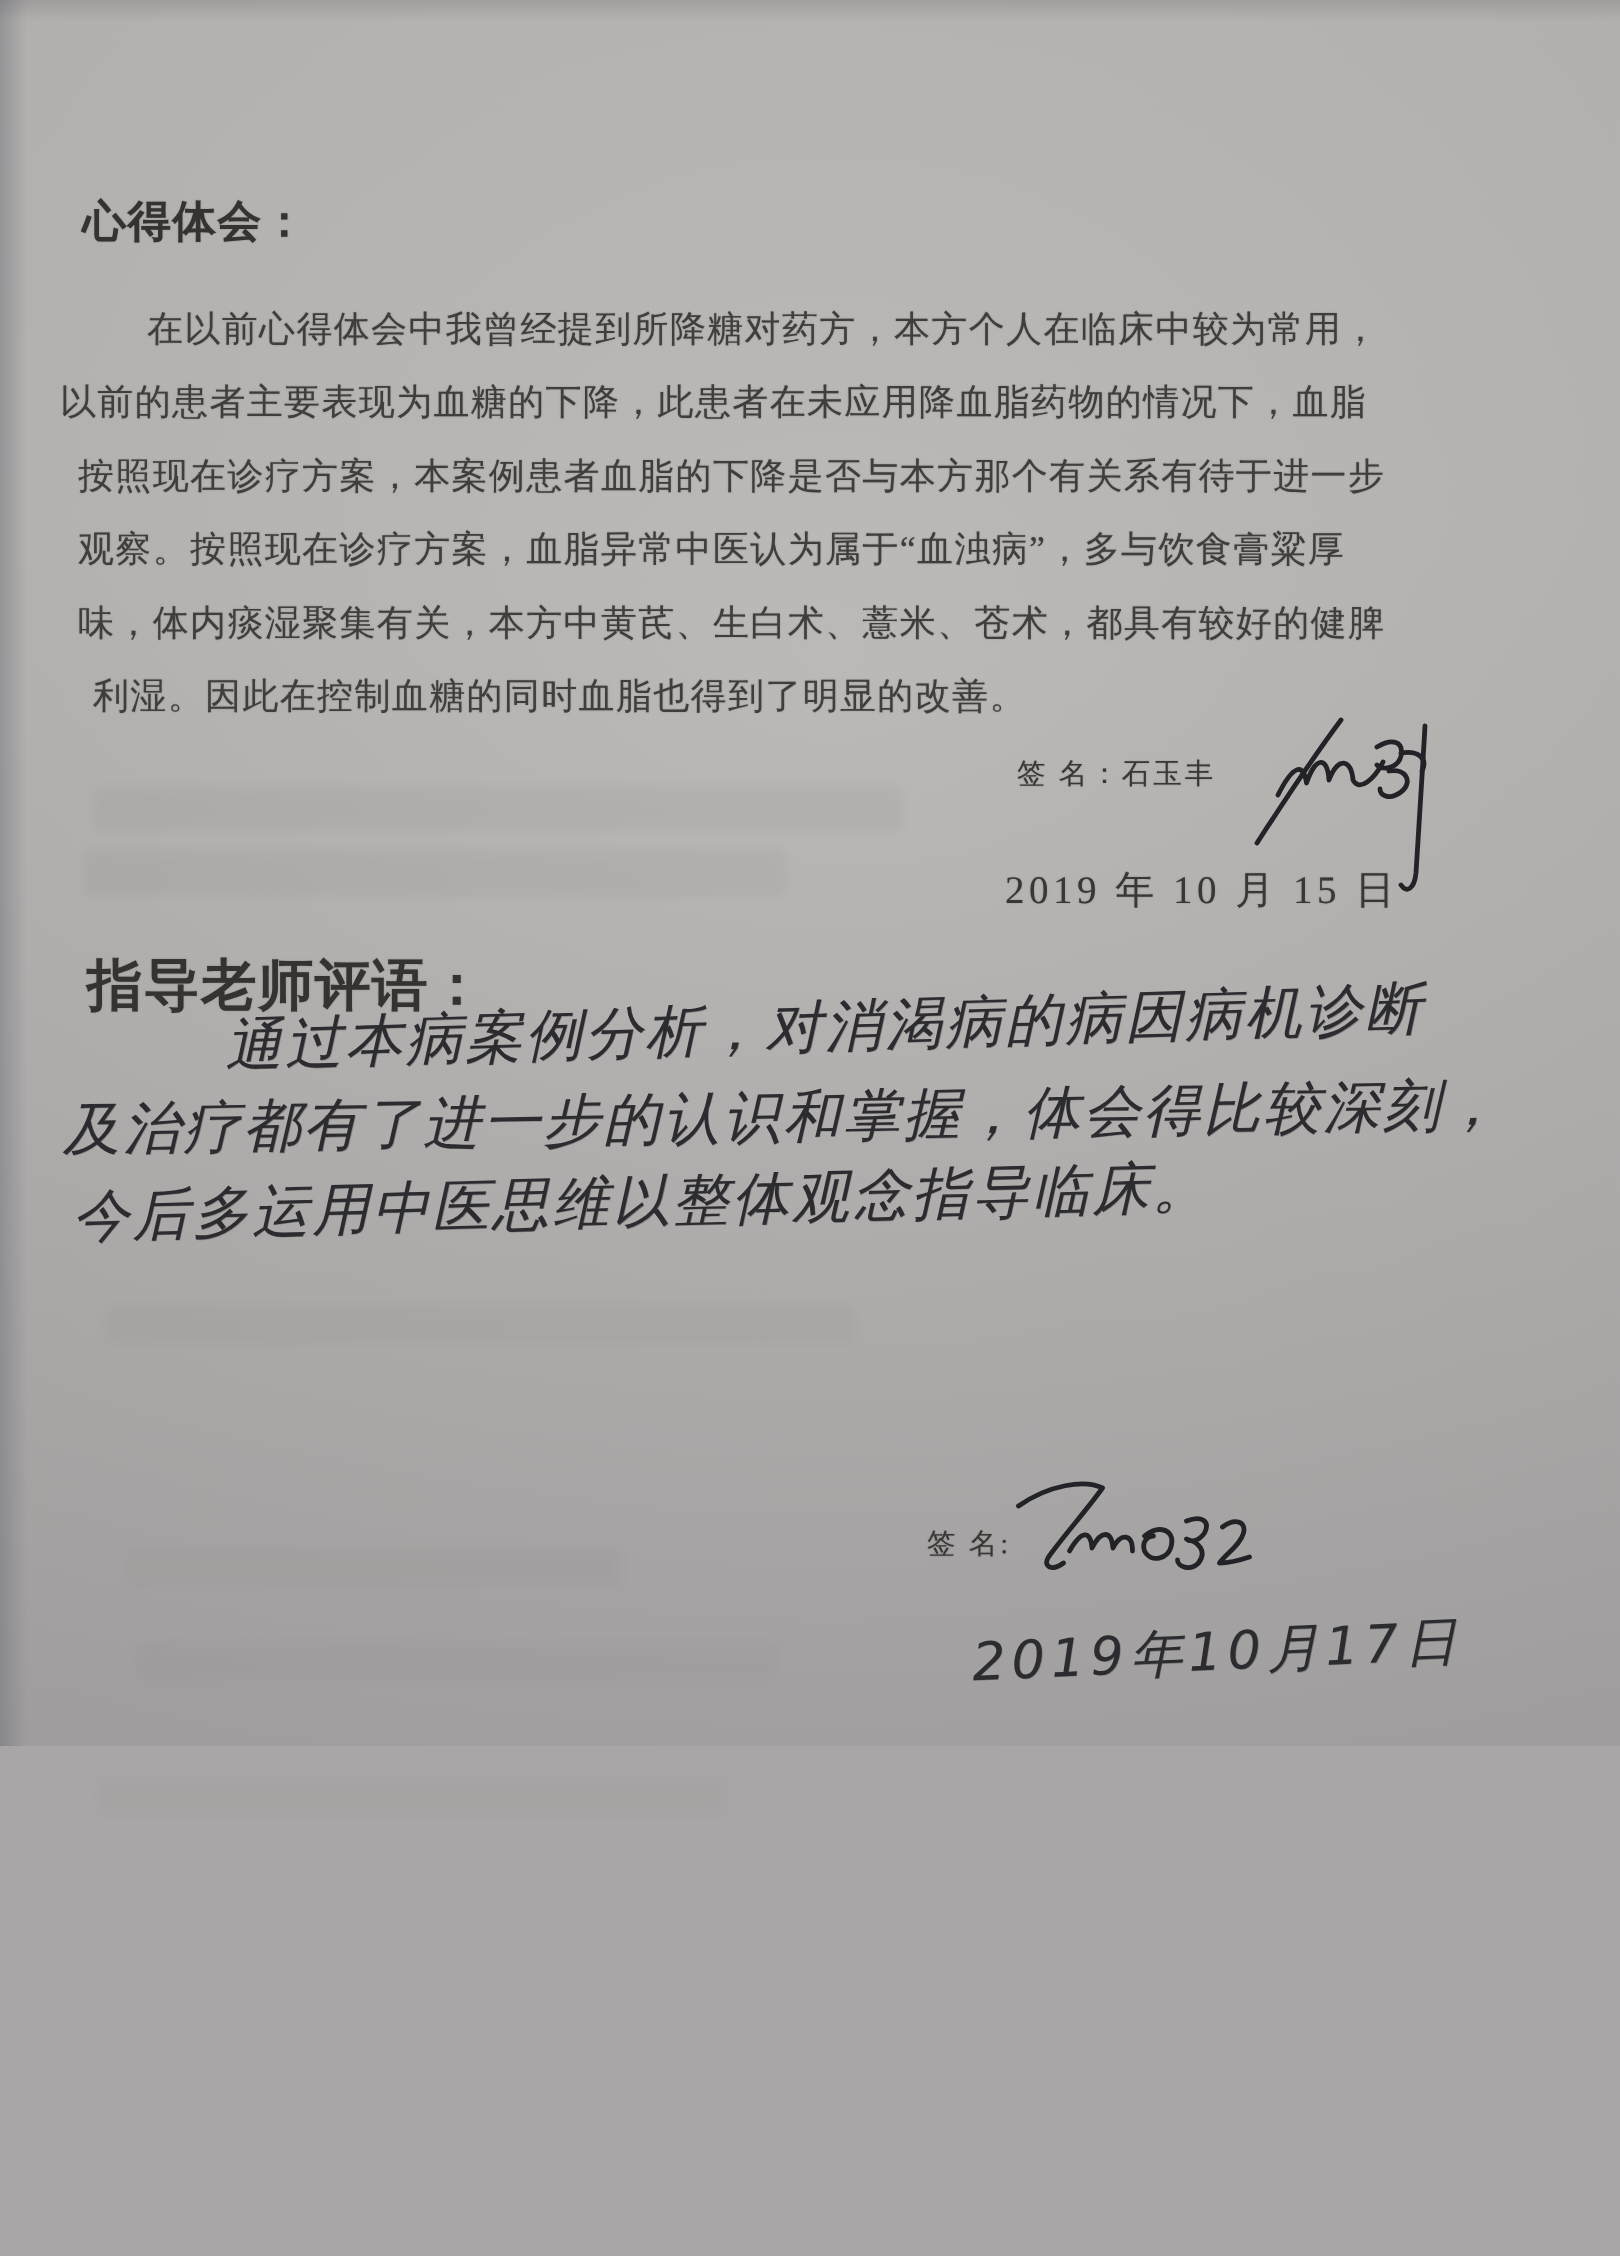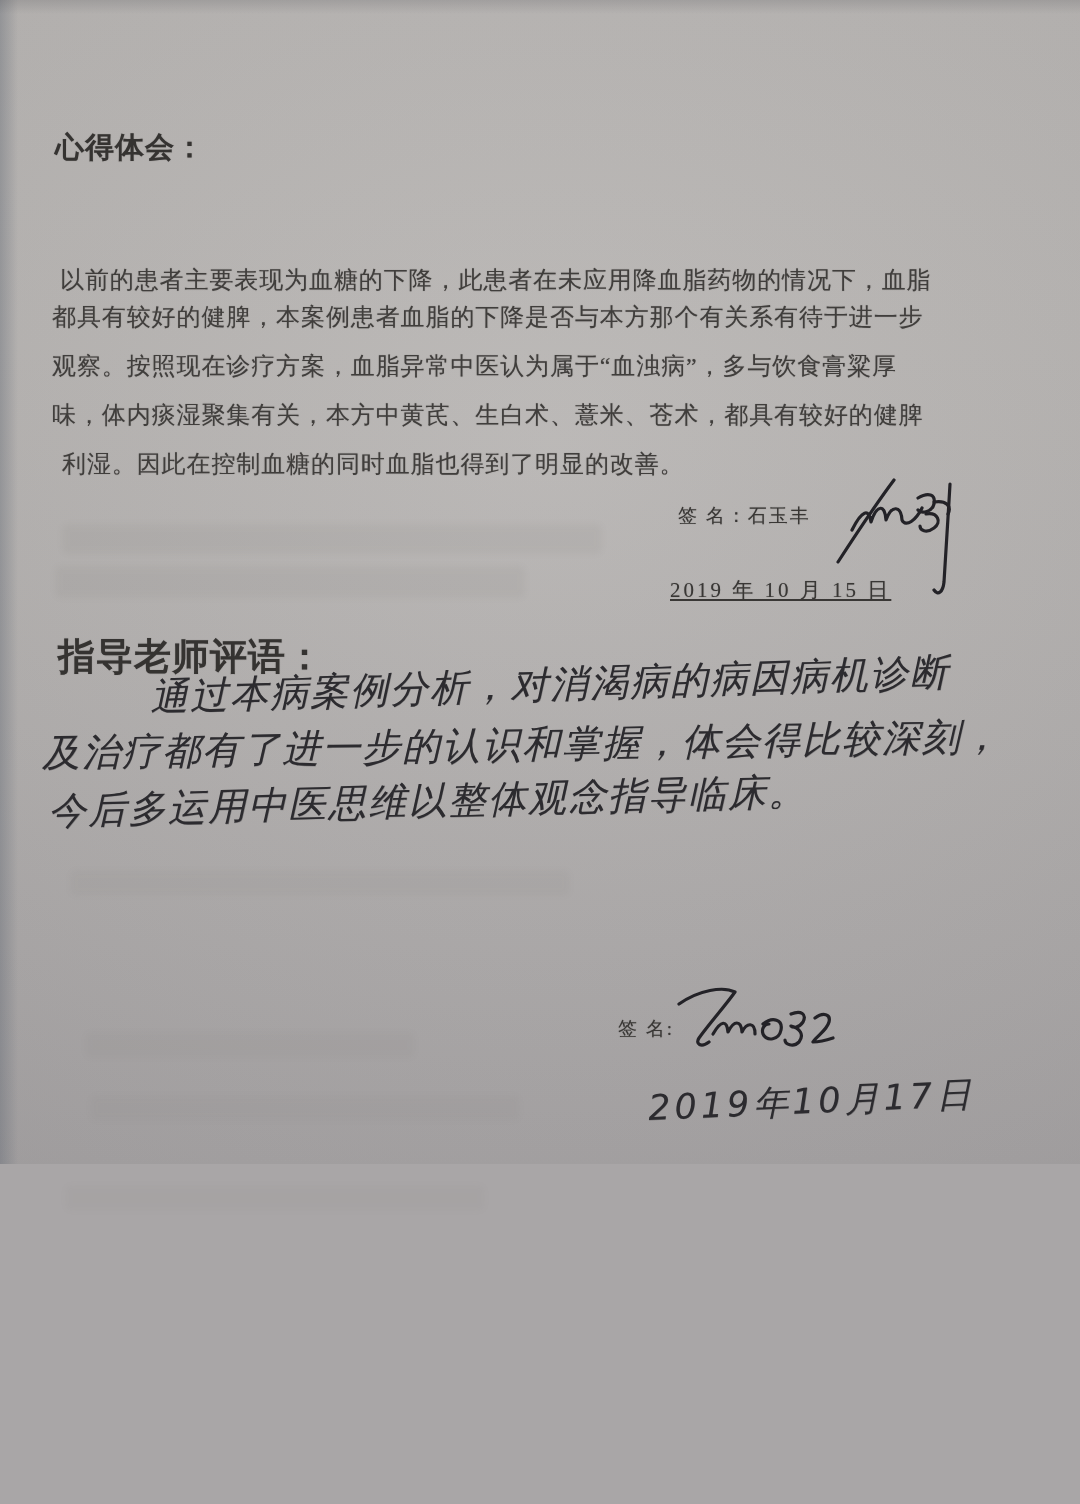--- a/index.html
+++ b/index.html
@@ -26,21 +26,21 @@
     background:linear-gradient(180deg,rgba(70,70,75,0.18),rgba(70,70,75,0));
     pointer-events:none;
   }
   .txt{position:absolute;color:#3e3c3a;text-shadow:0 0 1px rgba(62,60,58,0.45);}
   .heading{font-weight:bold;font-size:29px;letter-spacing:1px;color:#353331;}
   .para-line{
     font-size:24px;letter-spacing:0.9px;white-space:nowrap;color:#403e3c;
   }
   .indent{padding-left:46px;}
   .sig-line{font-size:19px;letter-spacing:2px;color:#393735;}
-  .date-line{font-size:21px;letter-spacing:3px;color:#393735;text-decoration:underline;}
+  .date-line{font-size:26px;letter-spacing:3px;color:#393735;}
   
   .hw{
     position:absolute;
     font-family:"DejaVu Sans",sans-serif;
     font-style:italic;
     color:#2c2b2f;
     white-space:nowrap;
     text-shadow:0.4px 0.4px 0 rgba(44,43,47,0.35);
   }
   .hw-comment{font-size:38px;letter-spacing:2px;transform-origin:left center;}
@@ -62,22 +62,23 @@
 
   <div class="smudge" style="left:62px;top:524px;width:540px;height:30px;"></div>
   <div class="smudge" style="left:55px;top:566px;width:470px;height:32px;"></div>
   <div class="smudge" style="left:70px;top:870px;width:500px;height:26px;opacity:0.04;"></div>
   <div class="smudge" style="left:85px;top:1032px;width:330px;height:26px;opacity:0.035;"></div>
   <div class="smudge" style="left:90px;top:1095px;width:430px;height:26px;opacity:0.03;"></div>
   <div class="smudge" style="left:65px;top:1185px;width:420px;height:26px;opacity:0.03;"></div>
 
   <div class="txt heading" style="left:55px;top:128px;">心得体会：</div>
 
-  <div class="txt para-line" style="left:60px;top:252px;margin-top:12px;">以前的患者主要表现为血糖的下降，此患者在未应用降血脂药物的情况下，血脂</div>
-  <div class="txt para-line" style="left:52px;top:301px;">都具有较好的健脾，本案例患者血脂的下降是否与本方那个有关系有待于进一步</div>
+  <div class="txt para-line indent" style="left:52px;top:203px;">在以前心得体会中我曾经提到所降糖对药方，本方个人在临床中较为常用，</div>
+  <div class="txt para-line" style="left:40px;top:252px;">以前的患者主要表现为血糖的下降，此患者在未应用降血脂药物的情况下，血脂</div>
+  <div class="txt para-line" style="left:52px;top:301px;">按照现在诊疗方案，本案例患者血脂的下降是否与本方那个有关系有待于进一步</div>
   <div class="txt para-line" style="left:52px;top:399px;">味，体内痰湿聚集有关，本方中黄芪、生白术、薏米、苍术，都具有较好的健脾</div>
   <div class="txt para-line" style="left:52px;top:350px;">观察。按照现在诊疗方案，血脂异常中医认为属于“血浊病”，多与饮食膏粱厚</div>
   <div class="txt para-line" style="left:52px;top:448px;margin-left:10px;">利湿。因此在控制血糖的同时血脂也得到了明显的改善。</div>
 
   <div class="txt sig-line" style="left:678px;top:503px;">签 名：石玉丰</div>
 
   <svg class="sig-svg" style="left:822px;top:458px;" width="160" height="160" viewBox="0 0 160 160">
     <path d="M 72,22 C 60,38 38,70 16,104" stroke-width="4"></path>
     <path d="M 30,72 C 40,52 47,50 49,64 C 55,46 63,46 64,62 C 70,46 79,48 80,62 C 84,70 94,62 100,50"></path>
     <path d="M 96,40 C 106,34 114,36 112,46 C 110,54 100,56 96,52"></path>

